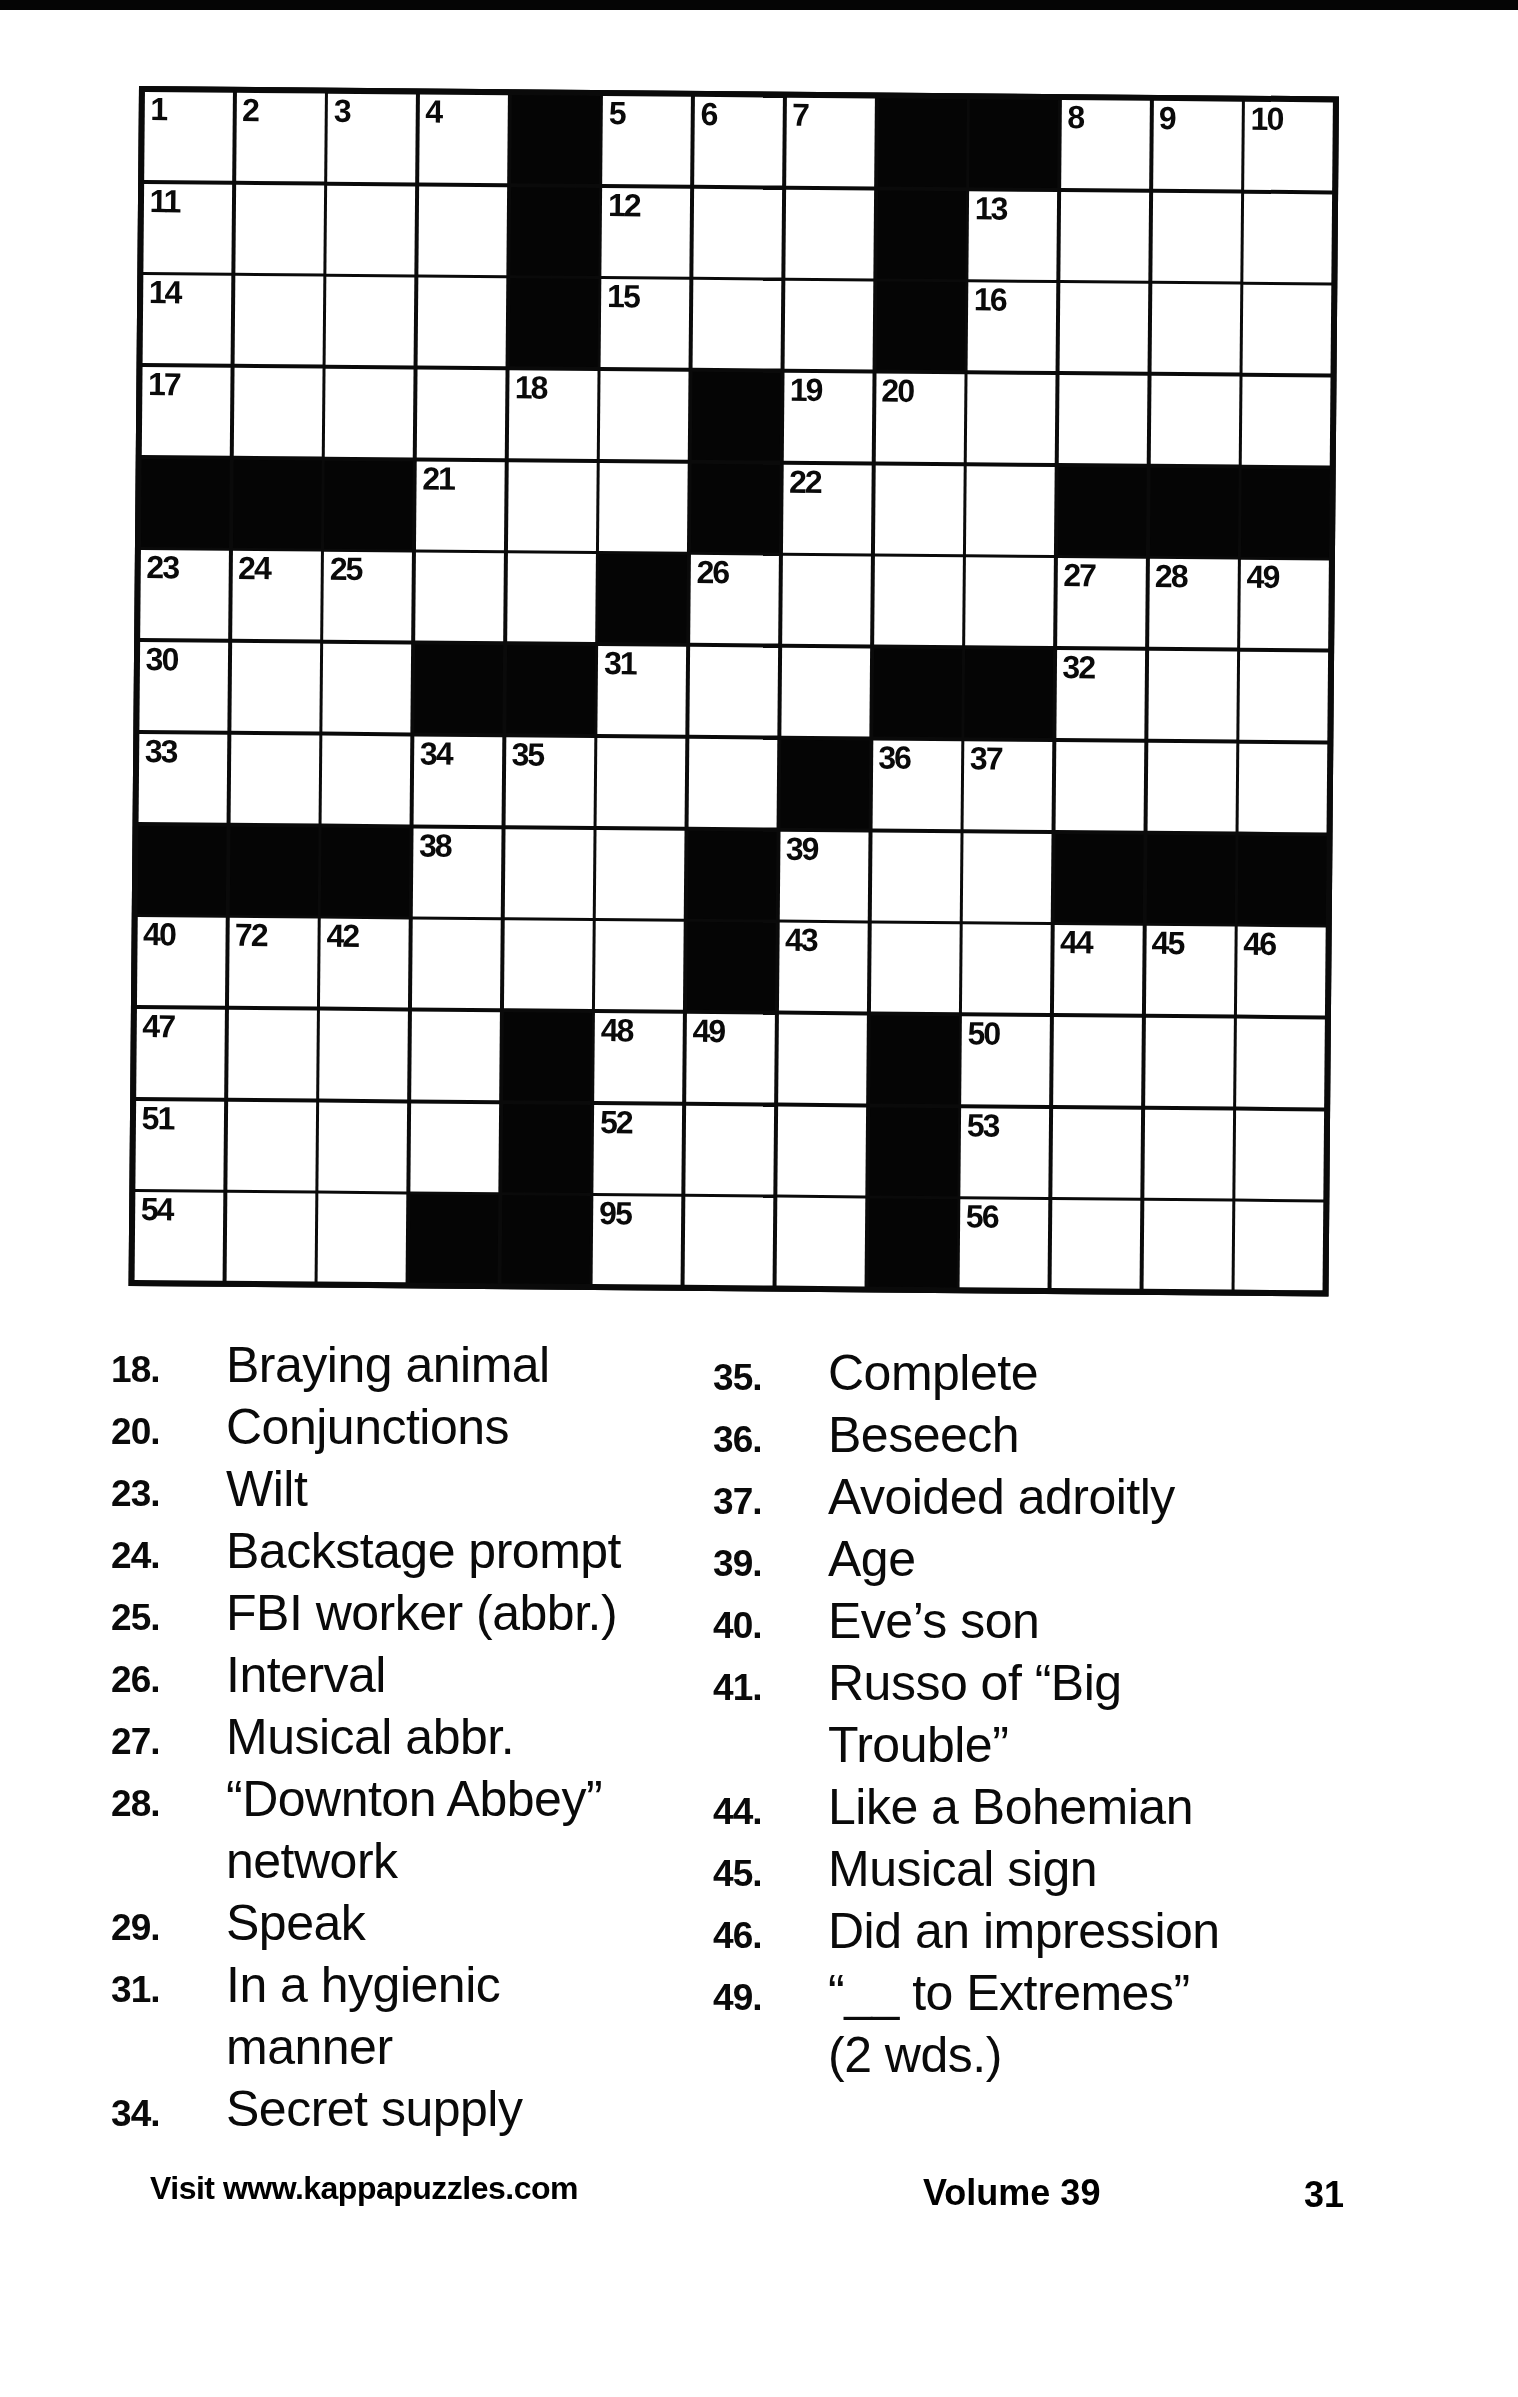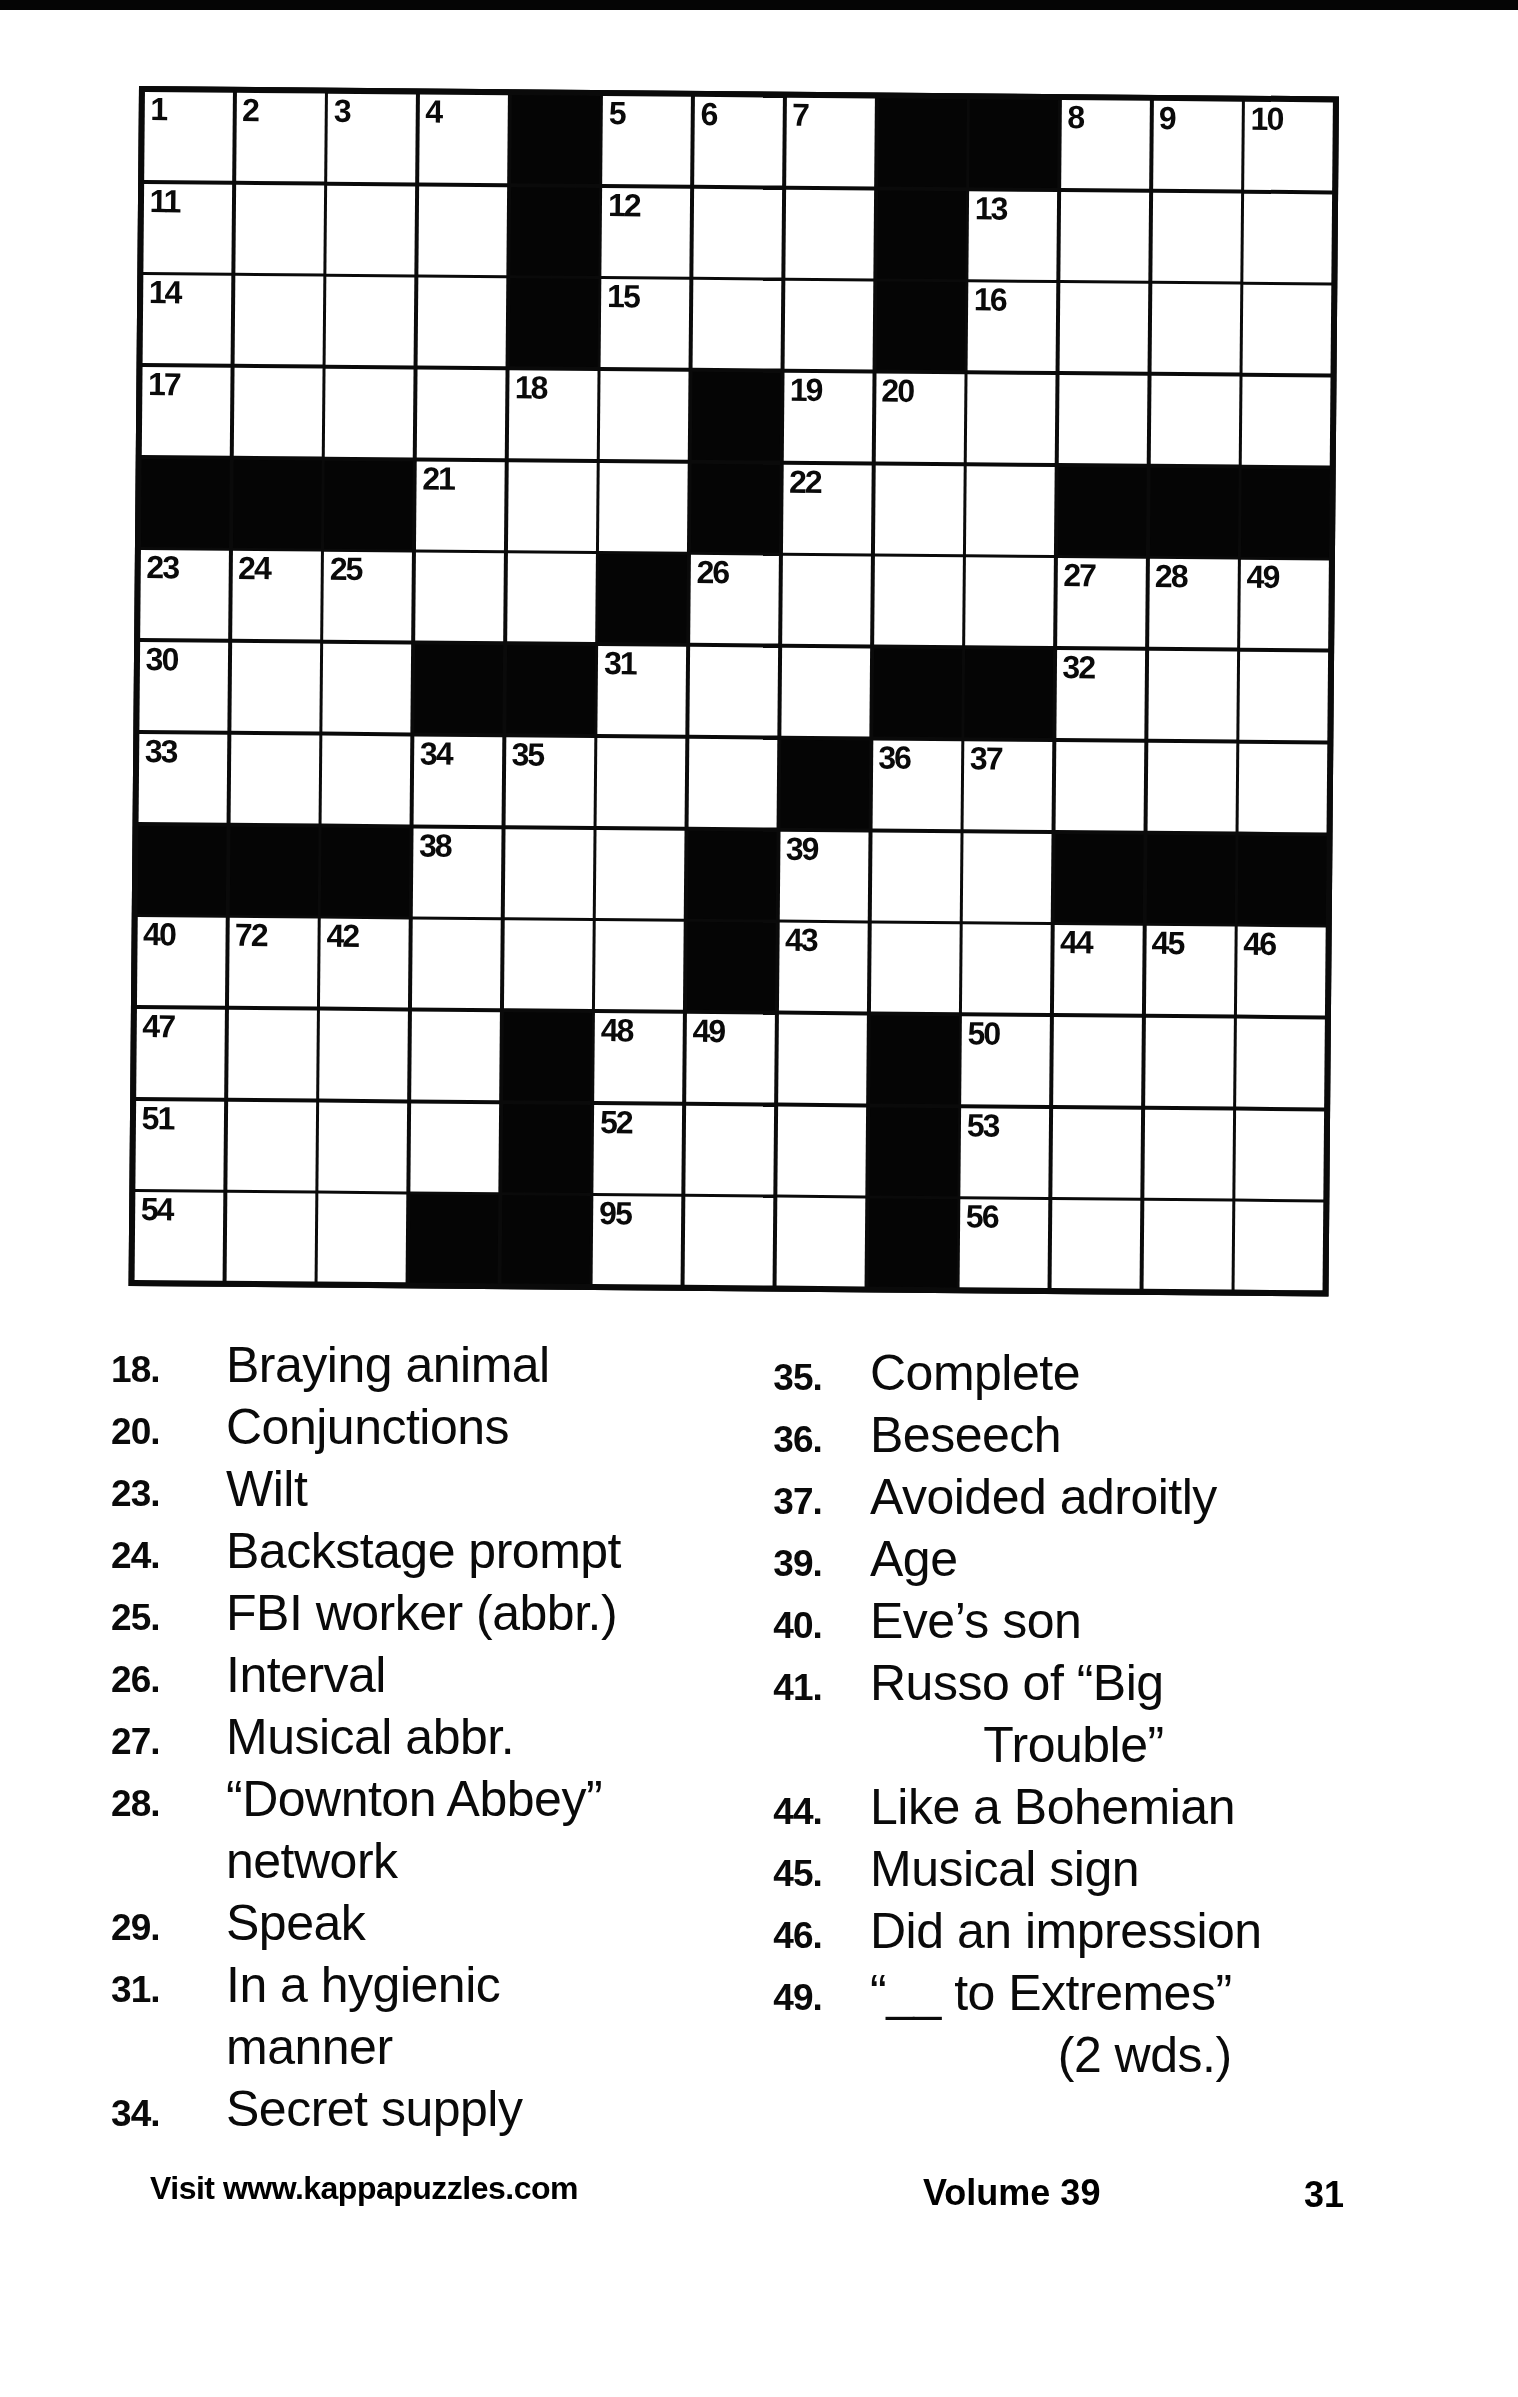--- a/index.html
+++ b/index.html
@@ -30,21 +30,21 @@
   .cell{position:relative;background:#ffffff;}
   .cell.black{background:#050505;}
   .cell .num{
     position:absolute;top:0px;left:5.6px;
     font-size:32px;font-weight:bold;letter-spacing:-1.9px;
     color:#0a0a0a;line-height:1.1;
   }
   
   .clues{position:absolute;}
   .clues.left{left:111px;top:1334px;width:581px;}
-  .clues.right{left:755px;top:1342px;width:618px;text-align:right;}
+  .clues.right{left:713px;top:1342px;width:618px;}
   .clue{display:flex;align-items:baseline;gap:48px;}
   .clue .no{
     flex:0 0 67px;
     font-weight:bold;font-size:37px;letter-spacing:-0.9px;
     color:#0a0a0a;
   }
   .clue .tx{
     font-size:50px;line-height:62px;letter-spacing:-0.5px;
     white-space:pre-line;
     color:#0a0a0a;

